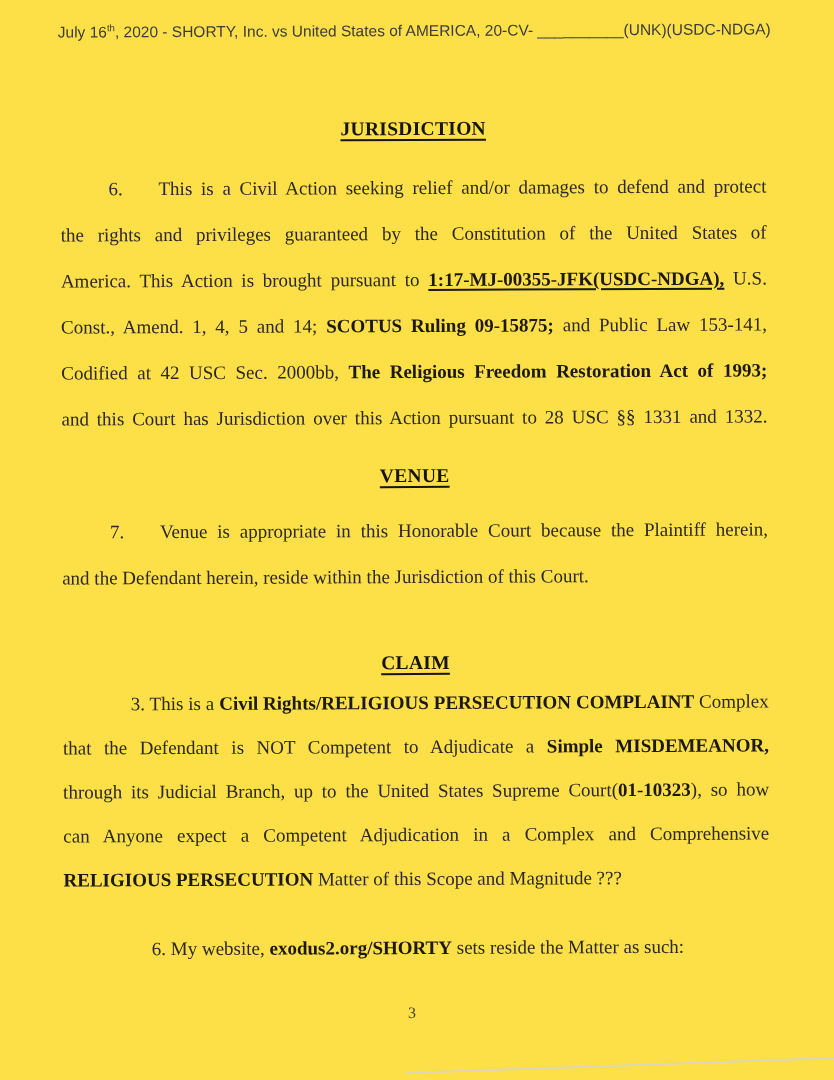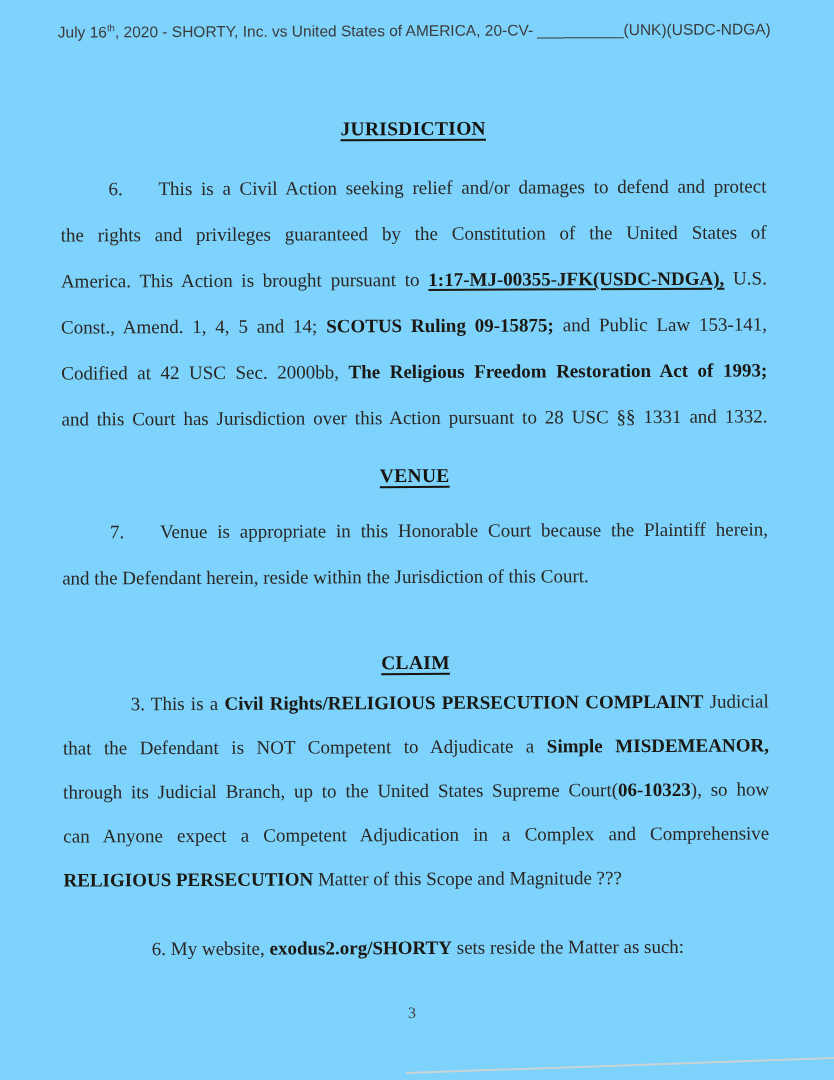--- a/index.html
+++ b/index.html
@@ -1,20 +1,20 @@
 <!DOCTYPE html>
 <html><head>
 <meta charset="utf-8">
 <style>
   html,body{margin:0;padding:0;background:#e8e8e8;}
   .page{
     position:relative;
     width:834px;height:1080px;
     margin:0 auto;
-    background:#7dd3fc;
+    background:#fde047;
     overflow:hidden;
     font-family:"Liberation Serif", serif;
     color:#2b2725;
   }
   .tilt{
     position:absolute;inset:0;
     transform:rotate(-0.25deg);
     transform-origin:50% 50%;
   }
   .doc-header{
@@ -81,23 +81,23 @@
     <div class="sec-heading" style="top:465px">VENUE</div>
 
     <div class="para" style="top:508px">
         <div class="line" style="padding-left: 48px;"><span class="pnum">7.</span><span>Venue is appropriate in this Honorable Court because the Plaintiff herein,</span></div>
         <div class="line last"><span>and the Defendant herein, reside within the Jurisdiction of this Court.</span></div>
       </div>
 
     <div class="sec-heading" style="top:652px">CLAIM</div>
 
     <div class="para tight" style="top:681px">
-        <div class="line" style="padding-left: 68px;"><span>3. This is a </span><span class="b">Civil Rights/RELIGIOUS PERSECUTION COMPLAINT</span><span> Judicial</span></div>
+        <div class="line" style="padding-left: 68px;"><span>3. This is a </span><span class="b">Civil Rights/RELIGIOUS PERSECUTION COMPLAINT</span><span> Complex</span></div>
         <div class="line"><span>that the Defendant is NOT Competent to Adjudicate a </span><span class="b">Simple MISDEMEANOR,</span></div>
-        <div class="line"><span>through its Judicial Branch, up to the United States Supreme Court(</span><span class="b">06-10323</span><span>), so how</span></div>
+        <div class="line"><span>through its Judicial Branch, up to the United States Supreme Court(</span><span class="b">01-10323</span><span>), so how</span></div>
         <div class="line"><span>can Anyone expect a Competent Adjudication in a Complex and Comprehensive</span></div>
         <div class="line last"><span class="b">RELIGIOUS PERSECUTION</span><span> Matter of this  Scope and Magnitude ???</span></div>
       </div>
 
     <div class="para" style="top:925px">
         <div class="line last" style="padding-left: 88px;"><span>6. My website, </span><span class="b">exodus2.org/SHORTY</span><span> sets reside the Matter as such:</span></div>
       </div>
 
     <div class="page-number">3</div>
   </div>

